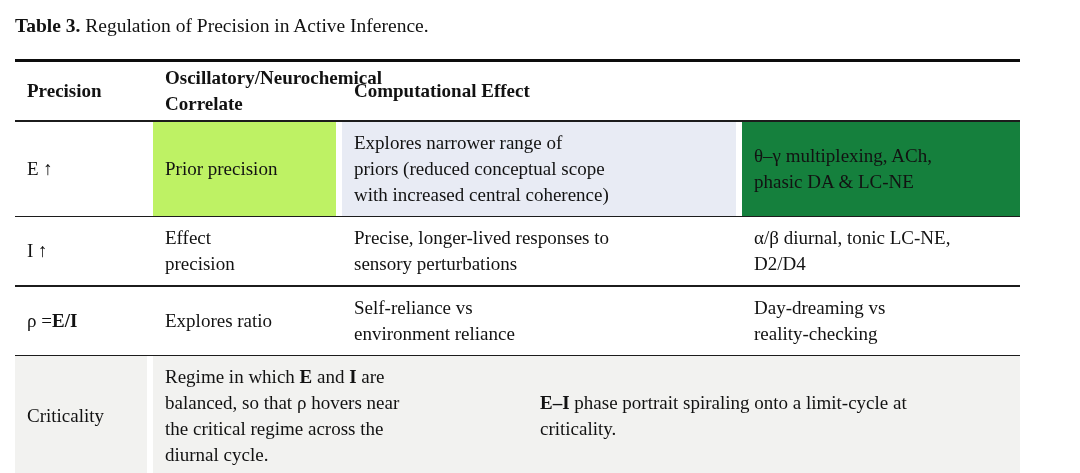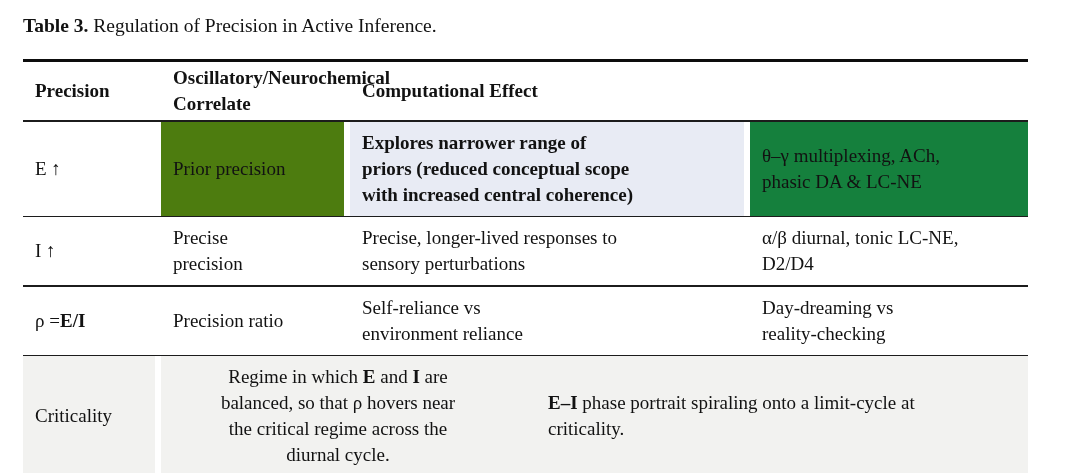--- a/index.html
+++ b/index.html
@@ -4,21 +4,20 @@
 <style>
   html, body { margin: 0; padding: 0; background: #ffffff; }
   .page {
     position: relative;
     width: 1020px;
     height: 473px;
     background: #ffffff;
     font-family: "Liberation Serif", "DejaVu Serif", serif;
     color: #121212;
     overflow: hidden;
-    margin-left: 8px;
   }
   .caption {
     position: absolute;
     left: 15px;
     top: 13px;
     font-size: 19.5px;
     line-height: 26px;
     white-space: pre-line;
   }
   .table {
@@ -53,21 +52,20 @@
     align-items: center;
     min-height: 114px;
     padding: 3px 10px 3px 12px;
     font-size: 19px;
     line-height: 26px;
   }
   .crit-desc {
     width: 330px;
     flex: 0 0 330px;
     white-space: pre-line;
-    text-align: center;
   }
   .crit-portrait {
     flex: 1;
     margin-left: 45px;
     white-space: pre-line;
   }
   .b, .rich b { font-weight: bold; }
 </style>
 </head>
 <body>
@@ -84,45 +82,45 @@
       <div class="cell">Precision</div>
       <div class="cell">Oscillatory/Neurochemical
 Correlate</div>
       <div class="cell">Computational Effect</div>
     </div>
 
     <div class="rule-thin"></div>
 
     <div class="row r1">
       <div class="cell">E ↑</div>
-      <div class="cell" style="background-color: #4d7c0f;">Prior precision</div>
-      <div class="cell" style="background-color: rgb(232, 235, 244); font-weight: bold;">Explores narrower range of
+      <div class="cell" style="background-color: #bef264;">Prior precision</div>
+      <div class="cell" style="background-color: rgb(232, 235, 244);">Explores narrower range of
 priors (reduced conceptual scope
 with increased central coherence)</div>
       <div class="cell" style="background-color: #15803d;">θ–γ multiplexing, ACh,
 phasic DA &amp; LC-NE</div>
     </div>
 
     <div class="rule-thin"></div>
 
     <div class="row r2">
       <div class="cell">I ↑</div>
-      <div class="cell">Precise
+      <div class="cell">Effect
 precision</div>
       <div class="cell">Precise, longer-lived responses to
 sensory perturbations</div>
       <div class="cell">α/β diurnal, tonic LC-NE,
 D2/D4</div>
     </div>
 
     <div class="rule-thin"></div>
 
     <div class="row r3">
       <div class="cell rich"><span>ρ = </span><span class="b">E/I</span></div>
-      <div class="cell">Precision ratio</div>
+      <div class="cell">Explores ratio</div>
       <div class="cell">Self-reliance vs
 environment reliance</div>
       <div class="cell">Day-dreaming vs
 reality-checking</div>
     </div>
 
     <div class="rule-thin"></div>
 
     <div class="row r4">
       <div class="cell" style="background-color: rgb(242, 242, 240);">Criticality</div>

